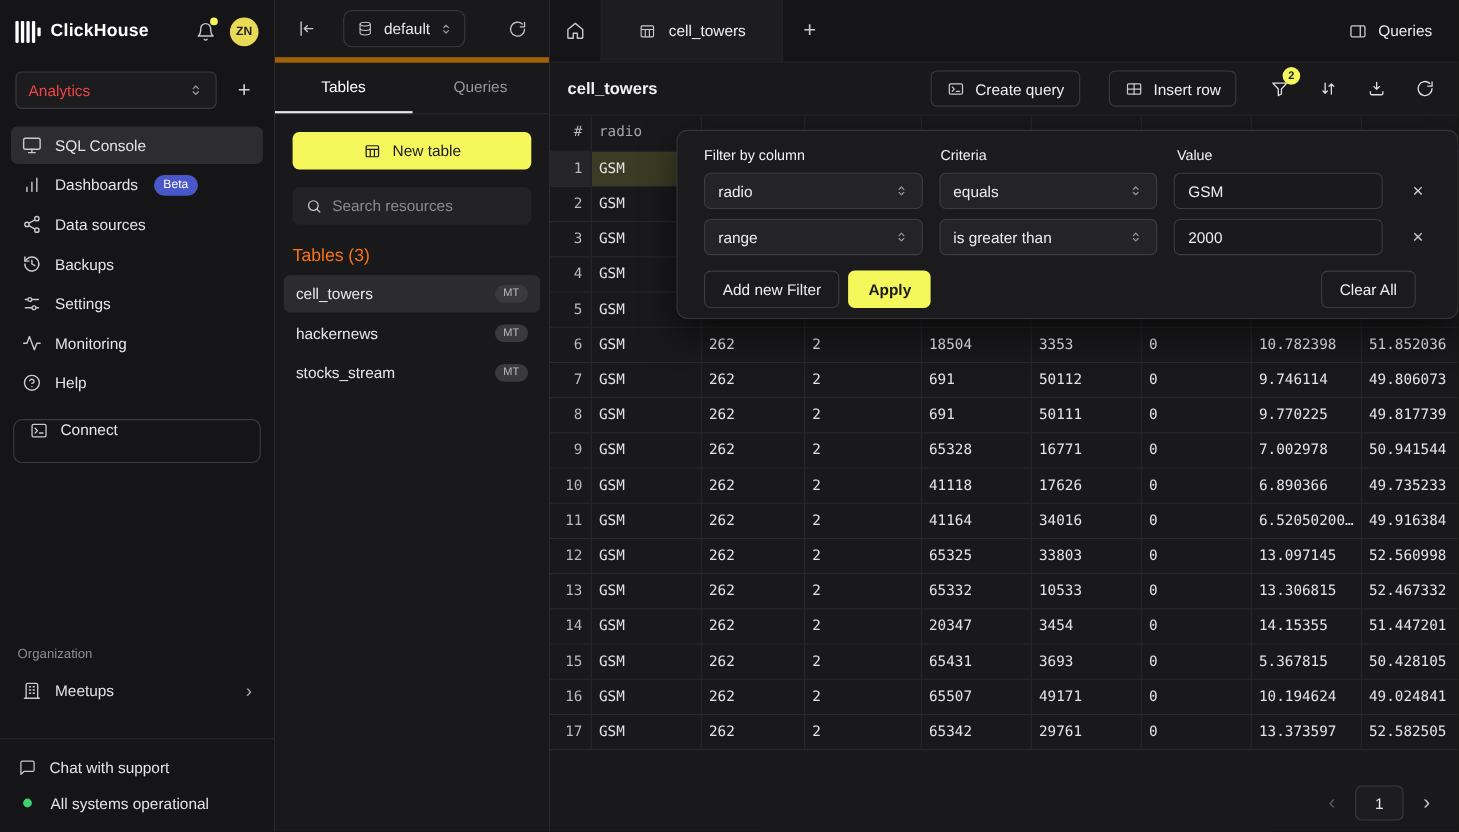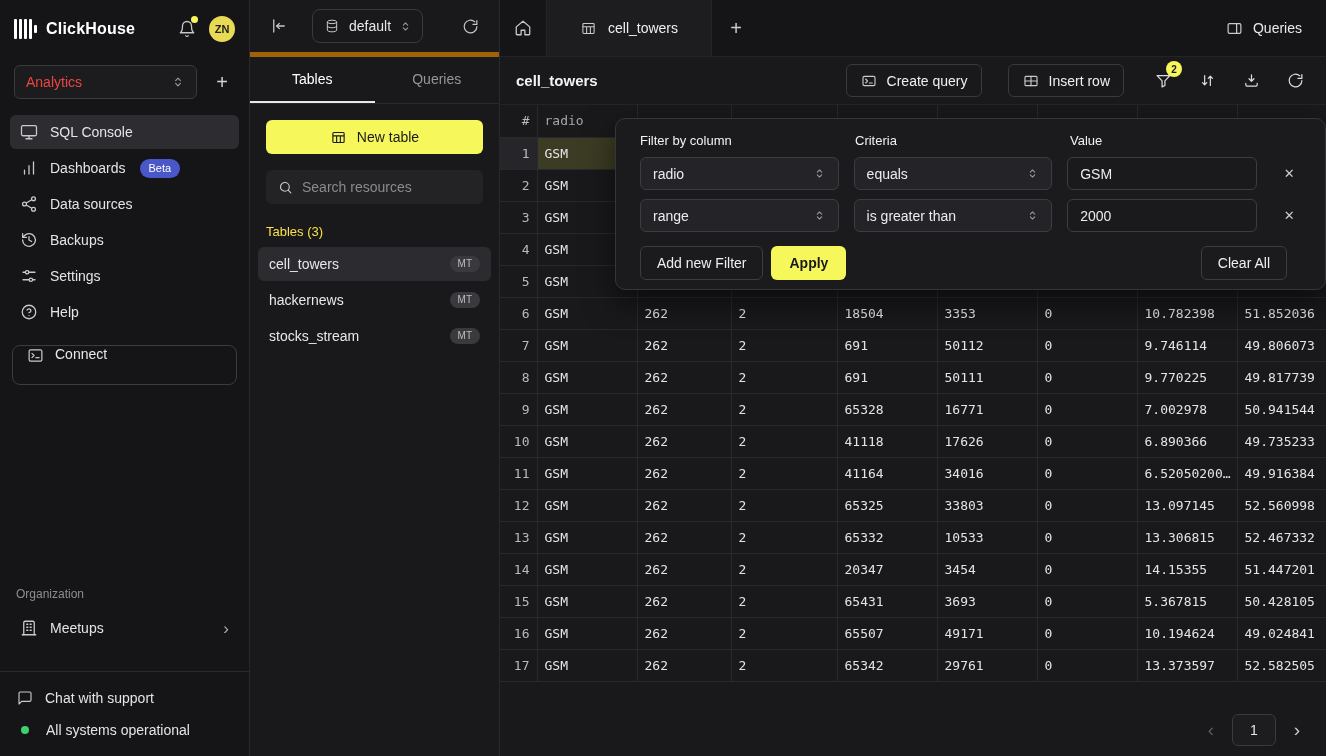--- a/index.html
+++ b/index.html
@@ -43,21 +43,21 @@
   .db-select{height:34px;border:1px solid #3a3a3e;border-radius:8px;display:flex;align-items:center;gap:8px;padding:0 10px;color:#e8e8ea}
   .ex-refresh{margin-left:auto}
   .ex-tabs{display:flex;border-bottom:1px solid #2a2a2d}
   .ex-tab{flex:1;height:46px;display:flex;align-items:center;justify-content:center;color:#96969b;border-bottom:2px solid transparent}
   .ex-tab.active{color:#fff;border-bottom-color:#e8e8ea}
   .new-table{margin:16px;height:34px;background:#f6f75a;color:#1a1a1c;border-radius:6px;display:flex;align-items:center;justify-content:center;gap:9px;font-weight:500}
   .new-table .nicon{color:#1a1a1c}
   .search{margin:0 16px;height:34px;background:#232326;border-radius:6px;display:flex;align-items:center;gap:8px;padding:0 10px;color:#8a8a8f}
   .search input{background:none;border:none;outline:none;color:#e8e8ea;width:100%;font:inherit}
   .search input::placeholder{color:#8a8a8f}
-  .section-label{font-size:13px;color:#fde047;padding:20px 16px 8px}
+  .section-label{font-size:16px;color:#f97316;padding:20px 16px 8px}
   .tlist{padding:0 8px;display:flex;flex-direction:column;gap:2px}
   .tl-item{height:34px;display:flex;align-items:center;justify-content:space-between;padding:0 11px;border-radius:6px;color:#e8e8ea}
   .tl-item.selected{background:#2c2c30}
   .mt{background:#3a3a3e;color:#bcbcc0;font-size:10px;padding:3px 8px;border-radius:9px;line-height:1}
 
   
   .main{flex:1;display:flex;flex-direction:column;background:#19191b;min-width:0}
   .tabbar{height:57px;min-height:57px;background:#151517;display:flex;align-items:stretch;border-bottom:1px solid #242427}
   .home-btn{width:46px;color:#c9c9cd}
   .mtab{width:166px;background:#1d1d20;border-left:1px solid #242427;border-right:1px solid #242427;display:flex;align-items:center;justify-content:center;gap:10px;color:#f0f0f2}
@@ -182,20 +182,28 @@
       </div>
       <div class="nav-item">
         <span class="nicon">
             <svg width="18" height="18" viewBox="0 0 24 24" fill="none" stroke="currentColor" stroke-width="1.7" stroke-linecap="round">
               <path d="M4 7h16M4 17h16"></path>
               <circle cx="9.5" cy="7" r="2.3" fill="#151517"></circle>
               <circle cx="14.5" cy="17" r="2.3" fill="#151517"></circle>
             </svg>
           </span>
         <span>Settings</span>
+      </div>
+      <div class="nav-item">
+        <span class="nicon">
+            <svg width="18" height="18" viewBox="0 0 24 24" fill="none" stroke="currentColor" stroke-width="1.7" stroke-linecap="round" stroke-linejoin="round">
+              <path d="M22 12h-4l-3 8L9 4l-3 8H2"></path>
+            </svg>
+          </span>
+        <span>Monitoring</span>
       </div>
       <div class="nav-item">
         <span class="nicon">
             <svg width="18" height="18" viewBox="0 0 24 24" fill="none" stroke="currentColor" stroke-width="1.7" stroke-linecap="round">
               <circle cx="12" cy="12" r="9"></circle>
               <path d="M9.4 9.4a2.7 2.7 0 0 1 5.2.9c0 1.8-2.6 2.4-2.6 2.4"></path>
               <path d="M12 16.8h.01"></path>
             </svg>
           </span>
         <span>Help</span>

